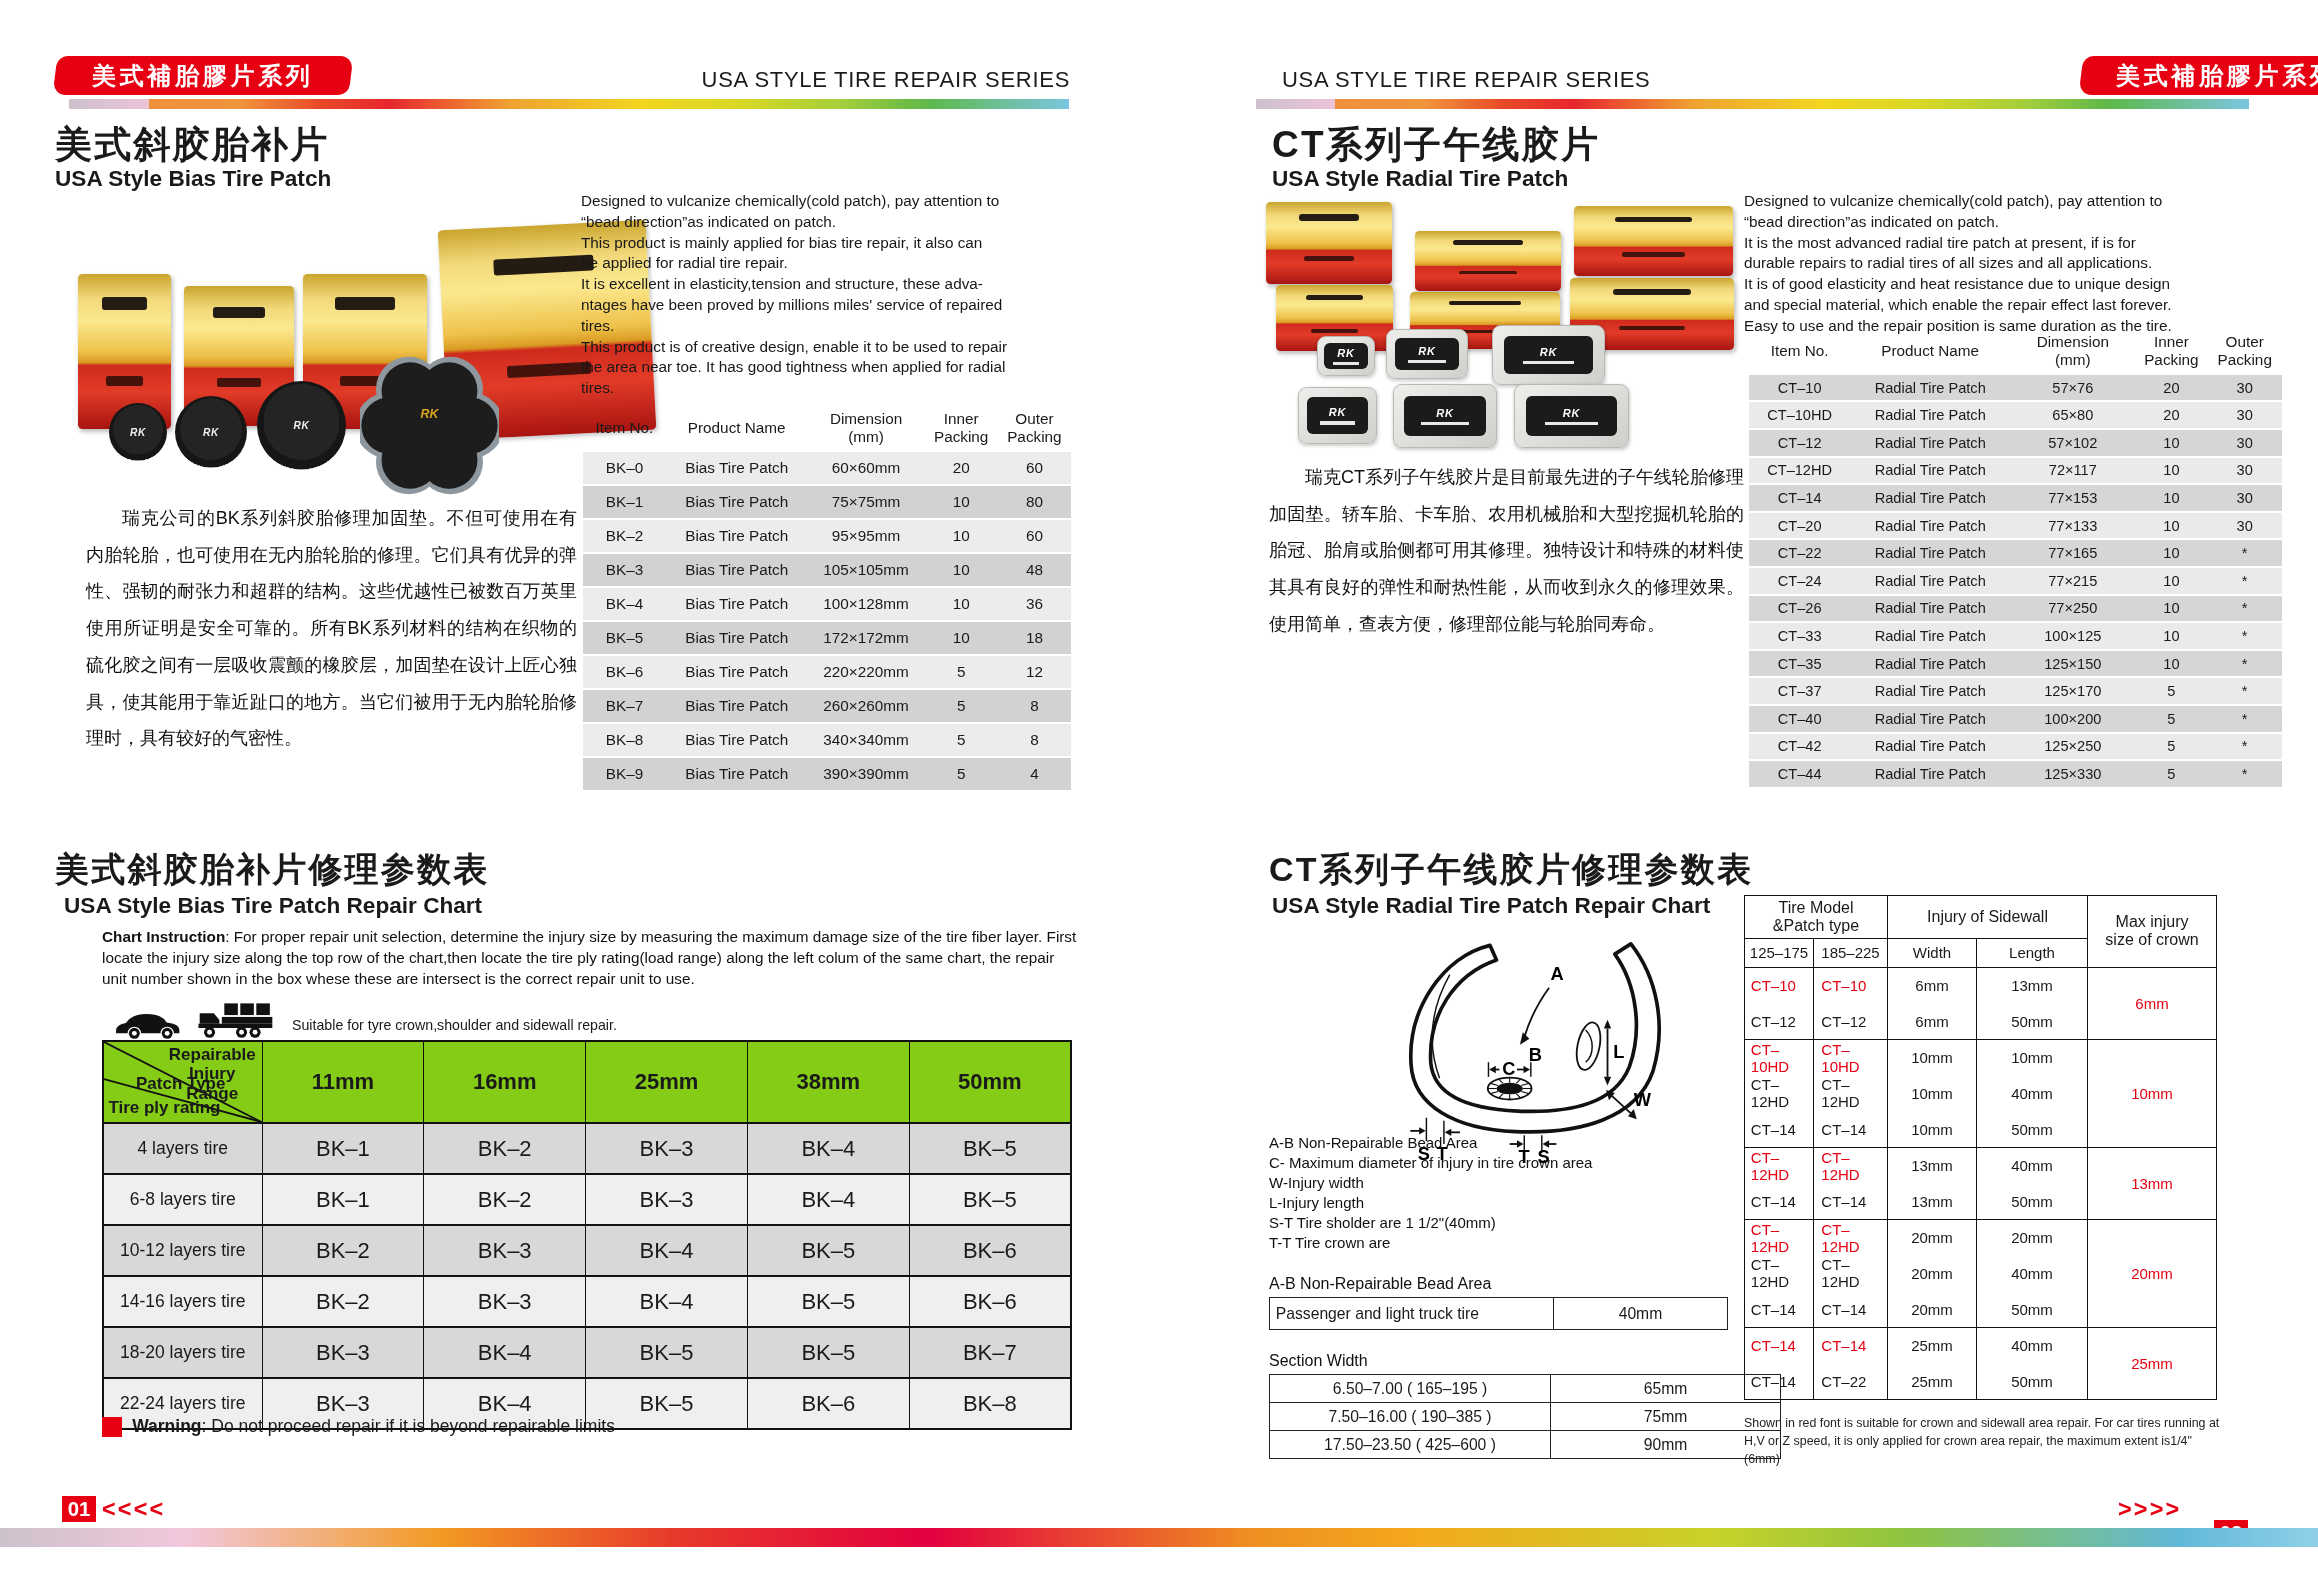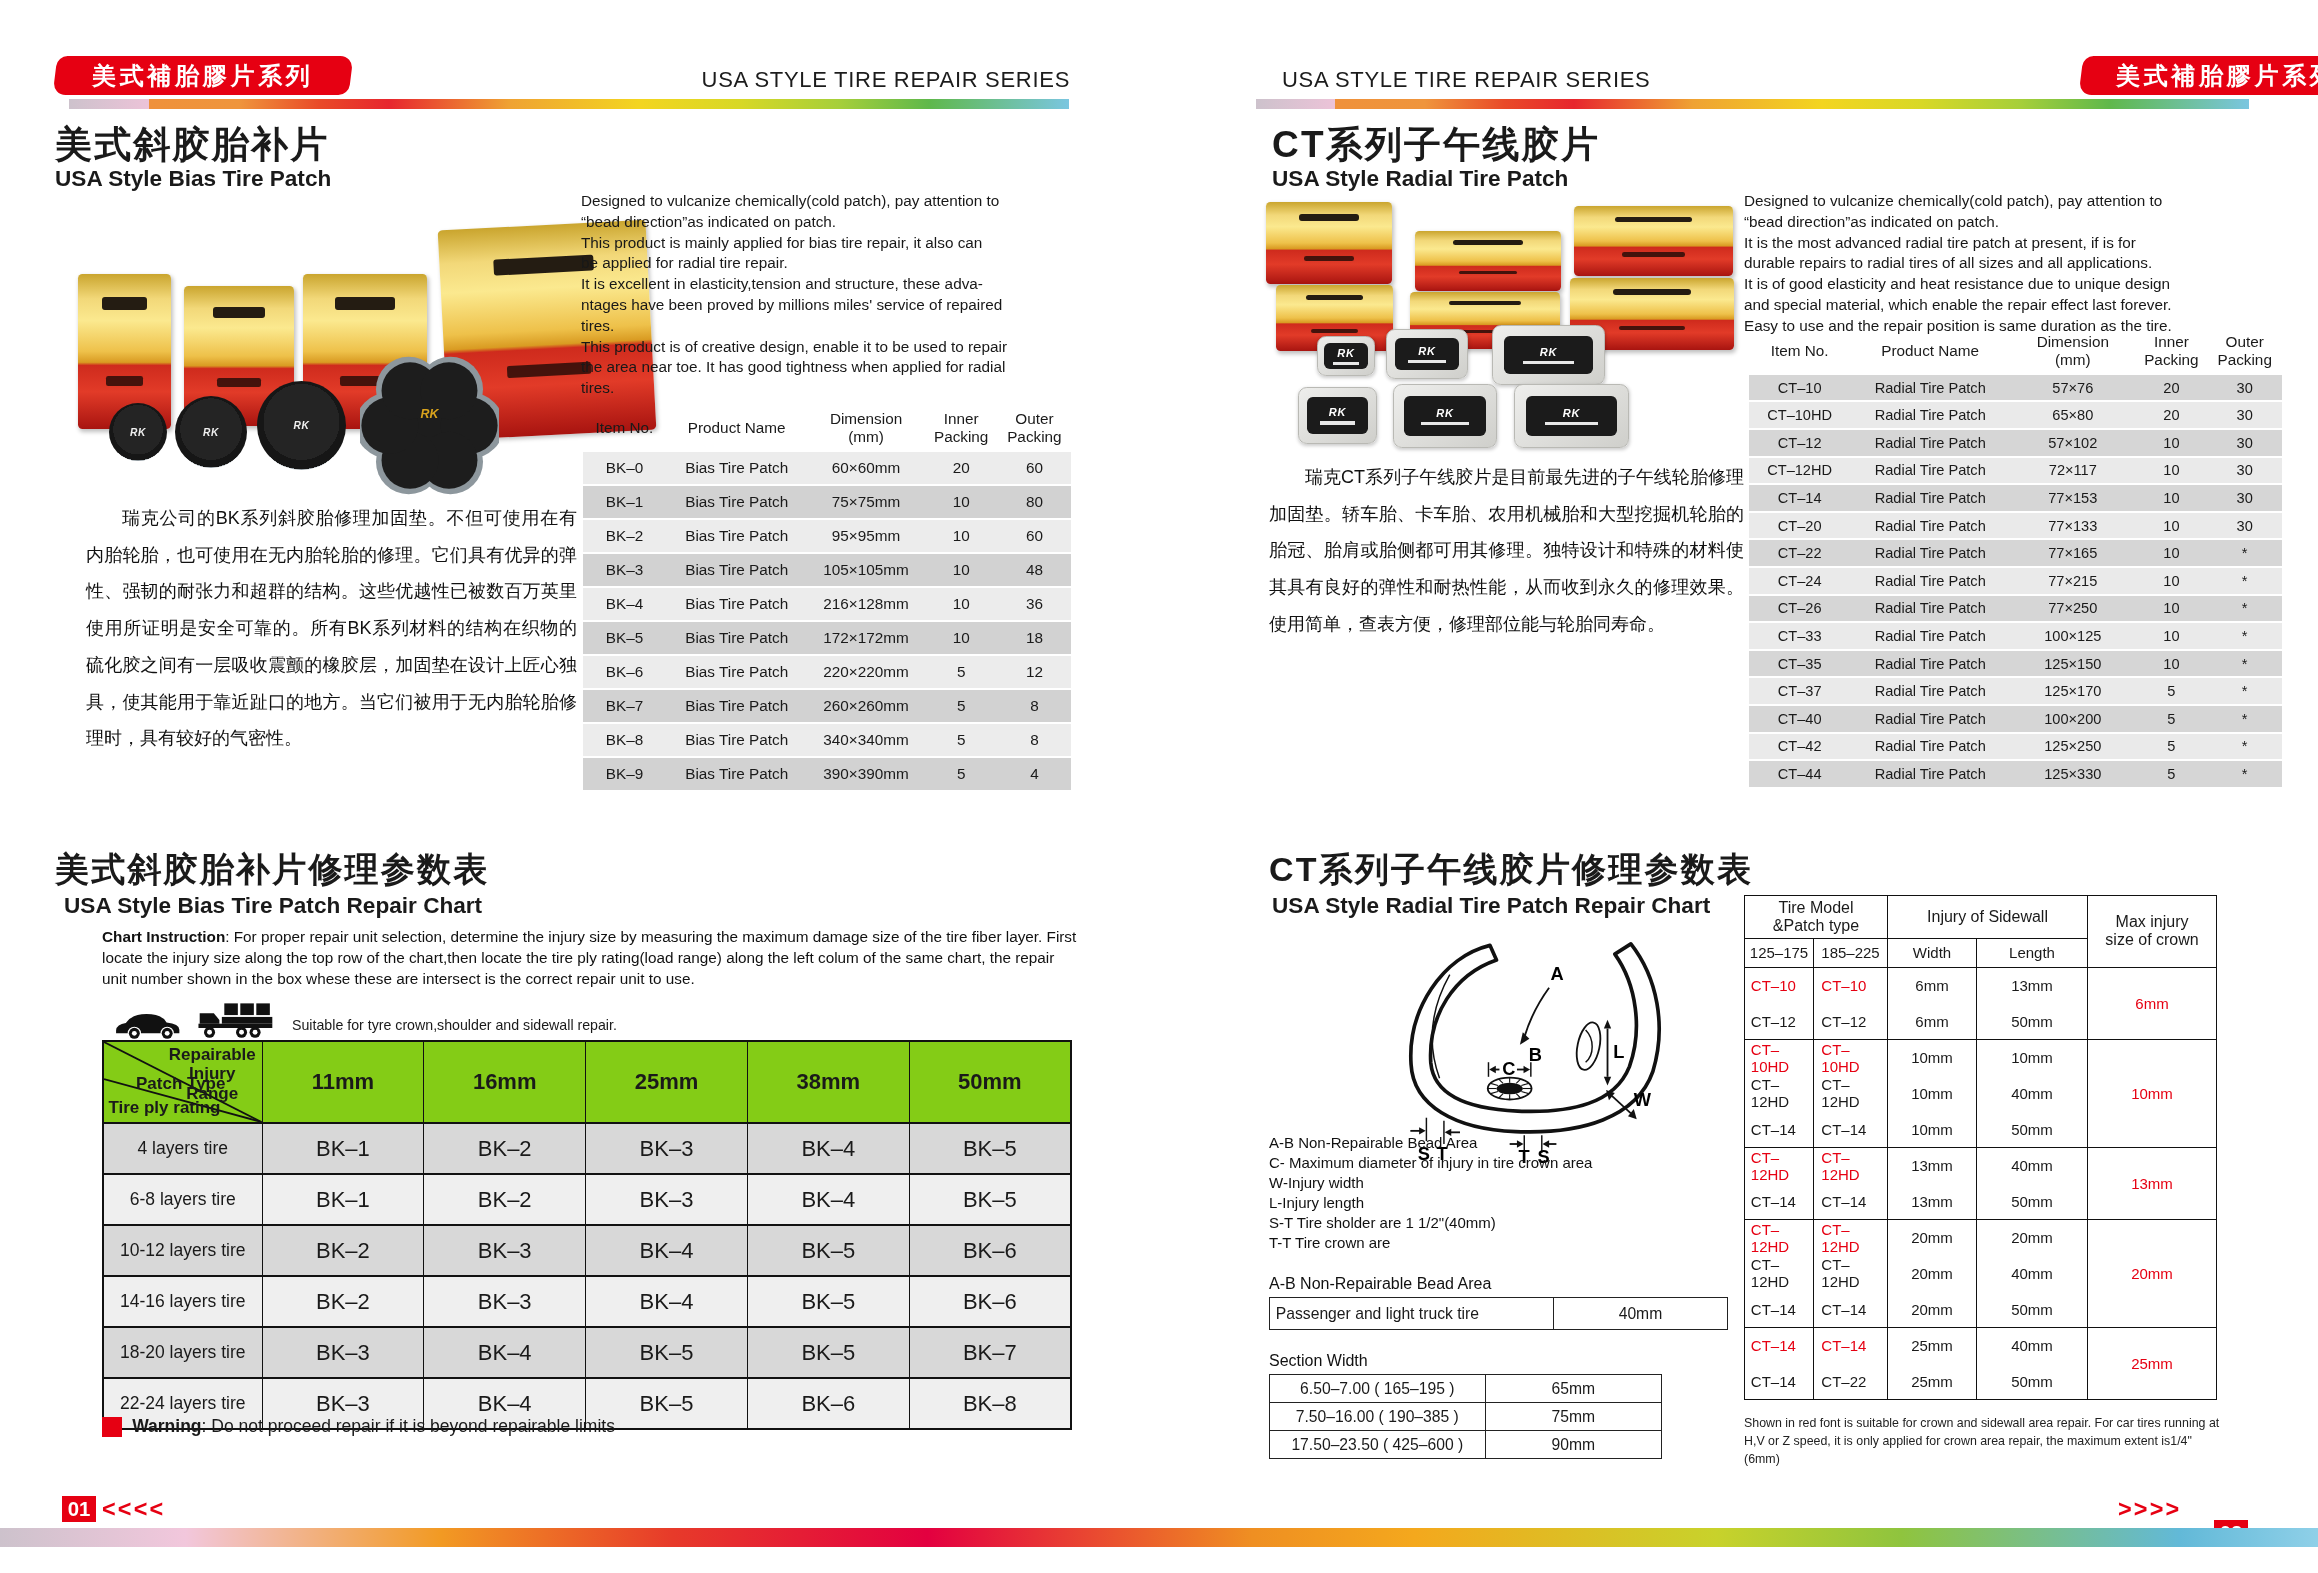--- a/index.html
+++ b/index.html
@@ -204,21 +204,21 @@
           <tr>
             <td>BK–3</td>
             <td>Bias Tire Patch</td>
             <td>105×105mm</td>
             <td>10</td>
             <td>48</td>
           </tr>
           <tr>
             <td>BK–4</td>
             <td>Bias Tire Patch</td>
-            <td>216×128mm</td>
+            <td>100×128mm</td>
             <td>10</td>
             <td>36</td>
           </tr>
           <tr>
             <td>BK–5</td>
             <td>Bias Tire Patch</td>
             <td>172×172mm</td>
             <td>10</td>
             <td>18</td>
           </tr>
@@ -664,21 +664,21 @@
       <tbody>
           <tr>
         <td style="height:32px; text-align:left; padding-left:5.8px;">Passenger and light truck tire</td>
         <td>40mm</td>
       </tr>
     </tbody>
       </table>
   </div>
 
   <div class="abs small-label" style="left:1269px; top:1352px;">Section Width</div>
-  <div class="abs" style="left:1269px; top:1374px; width:393px;">
+  <div class="abs" style="left:1269px; top:1374px; width:512px;">
     <table class="lined" id="sw-table">
       <colgroup>
           <col style="width:55%">
           <col style="width:45%">
         </colgroup>
       <tbody id="sw-body">
           <tr>
             <td style="height: 28px;">6.50–7.00 ( 165–195 )</td>
             <td>65mm</td>
           </tr>

